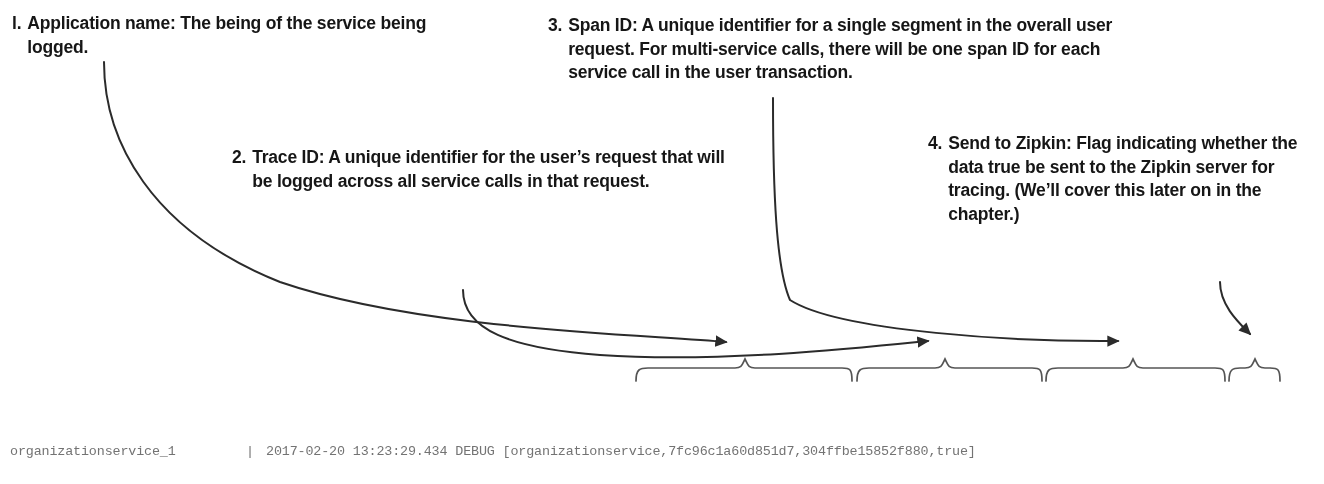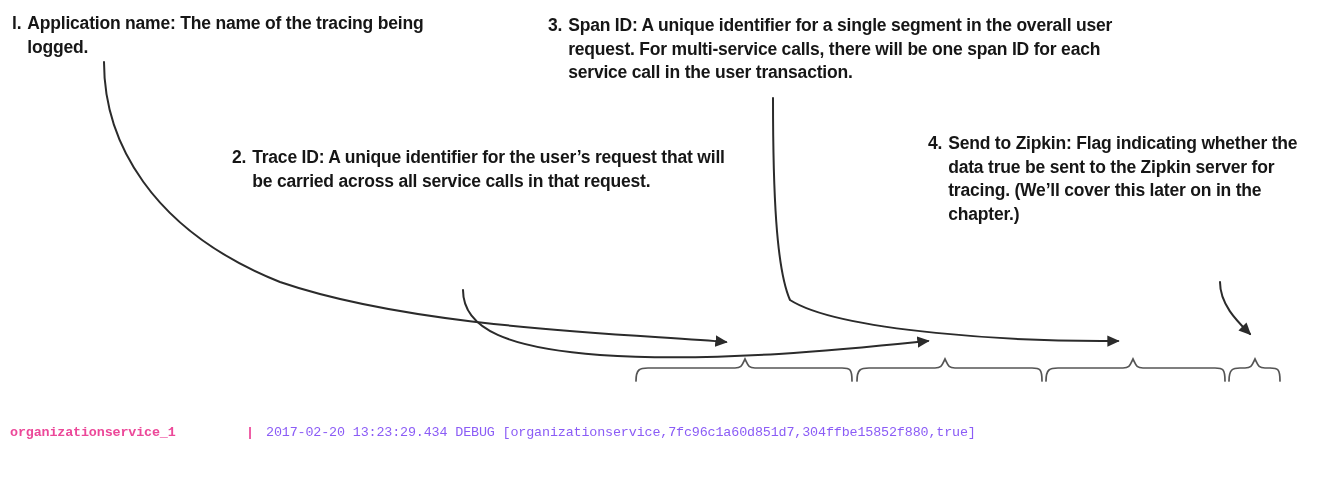--- a/index.html
+++ b/index.html
@@ -44,36 +44,36 @@
     font-family:"Liberation Mono","DejaVu Sans Mono",monospace;
     font-size:13.4px;
     line-height:18.6px;
     letter-spacing:-0.15px;
     white-space:pre;
   }
   .logrow{height:18.6px;display:flex;align-items:baseline;}
   .col-svc{width:236px;flex:0 0 236px;overflow:hidden;}
   .col-sep{width:20px;flex:0 0 20px;}
   .col-msg{flex:1 1 auto;white-space:pre;}
-  .c-purple{color:#ec4899;font-weight:bold;}
-  .c-black{color:#8b5cf6;}
+  .c-purple{color:#737373;}
+  .c-black{color:#737373;margin-top:19px;}
 </style>
 </head>
 <body>
 
 <div id="root">
 
   <div class="callout" id="callout-1">
     <span class="num">l.</span>
-    <span class="body">Application name: The name of the tracing being logged.</span>
+    <span class="body">Application name: The being of the service being logged.</span>
   </div>
 
   <div class="callout" id="callout-2">
     <span class="num">2.</span>
-    <span class="body">Trace ID: A unique identifier for the user’s request that will be carried across all service calls in that request.</span>
+    <span class="body">Trace ID: A unique identifier for the user’s request that will be logged across all service calls in that request.</span>
   </div>
 
   <div class="callout" id="callout-3">
     <span class="num">3.</span>
     <span class="body">Span ID: A unique identifier for a single segment in the overall user request. For multi-service calls, there will be one span ID for each service call in the user transaction.</span>
   </div>
 
   <div class="callout" id="callout-4">
     <span class="num">4.</span>
     <span class="body">Send to Zipkin: Flag indicating whether the data true be sent to the Zipkin server for tracing. (We’ll cover this later on in the chapter.)</span>

